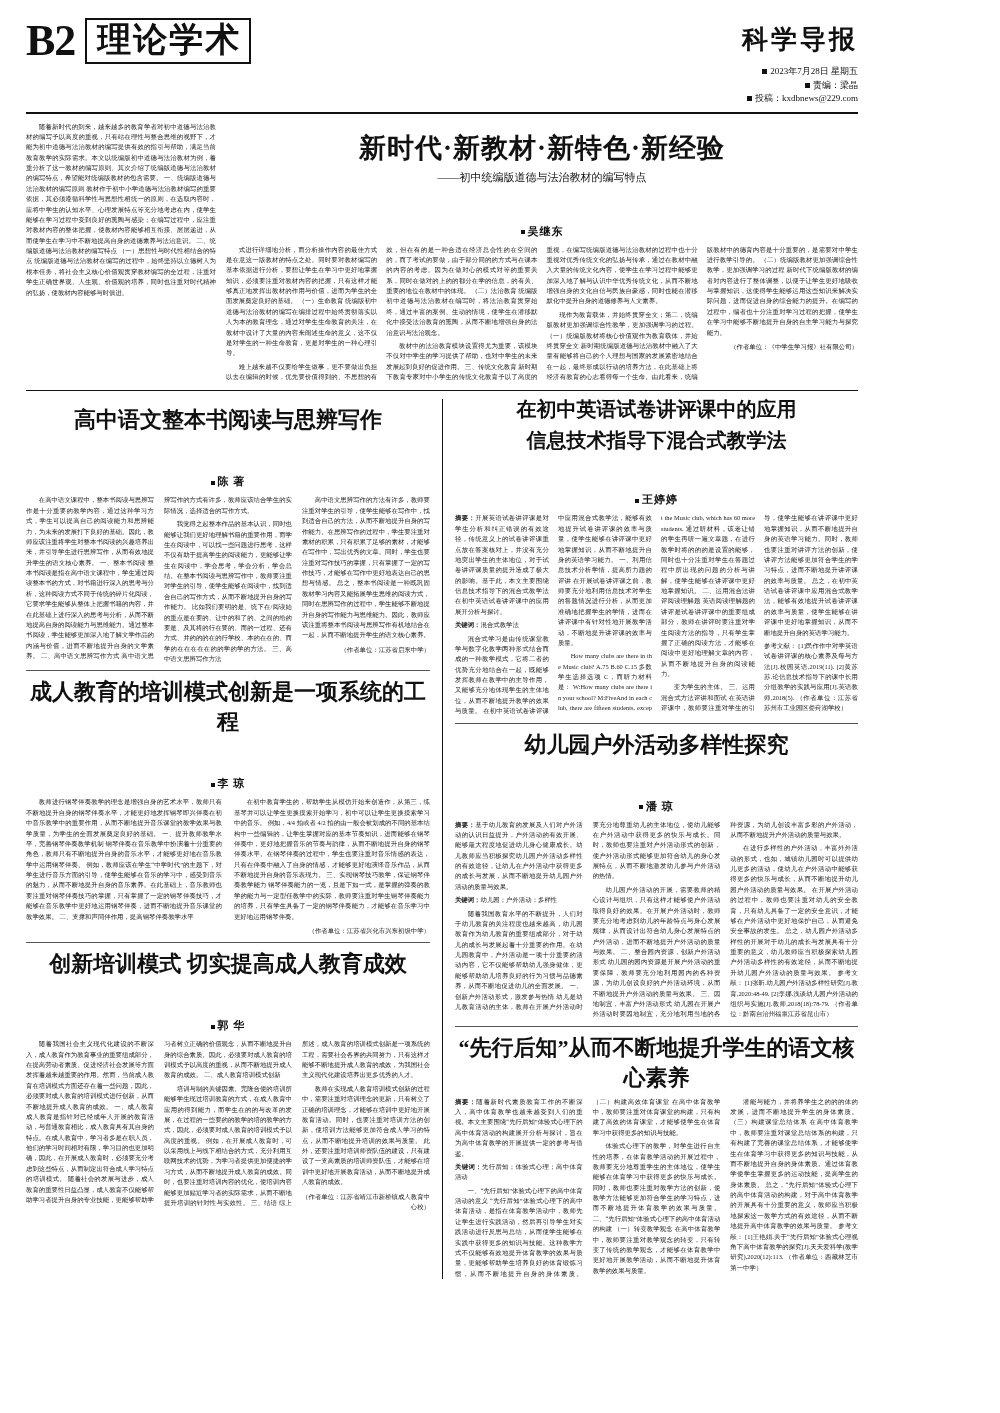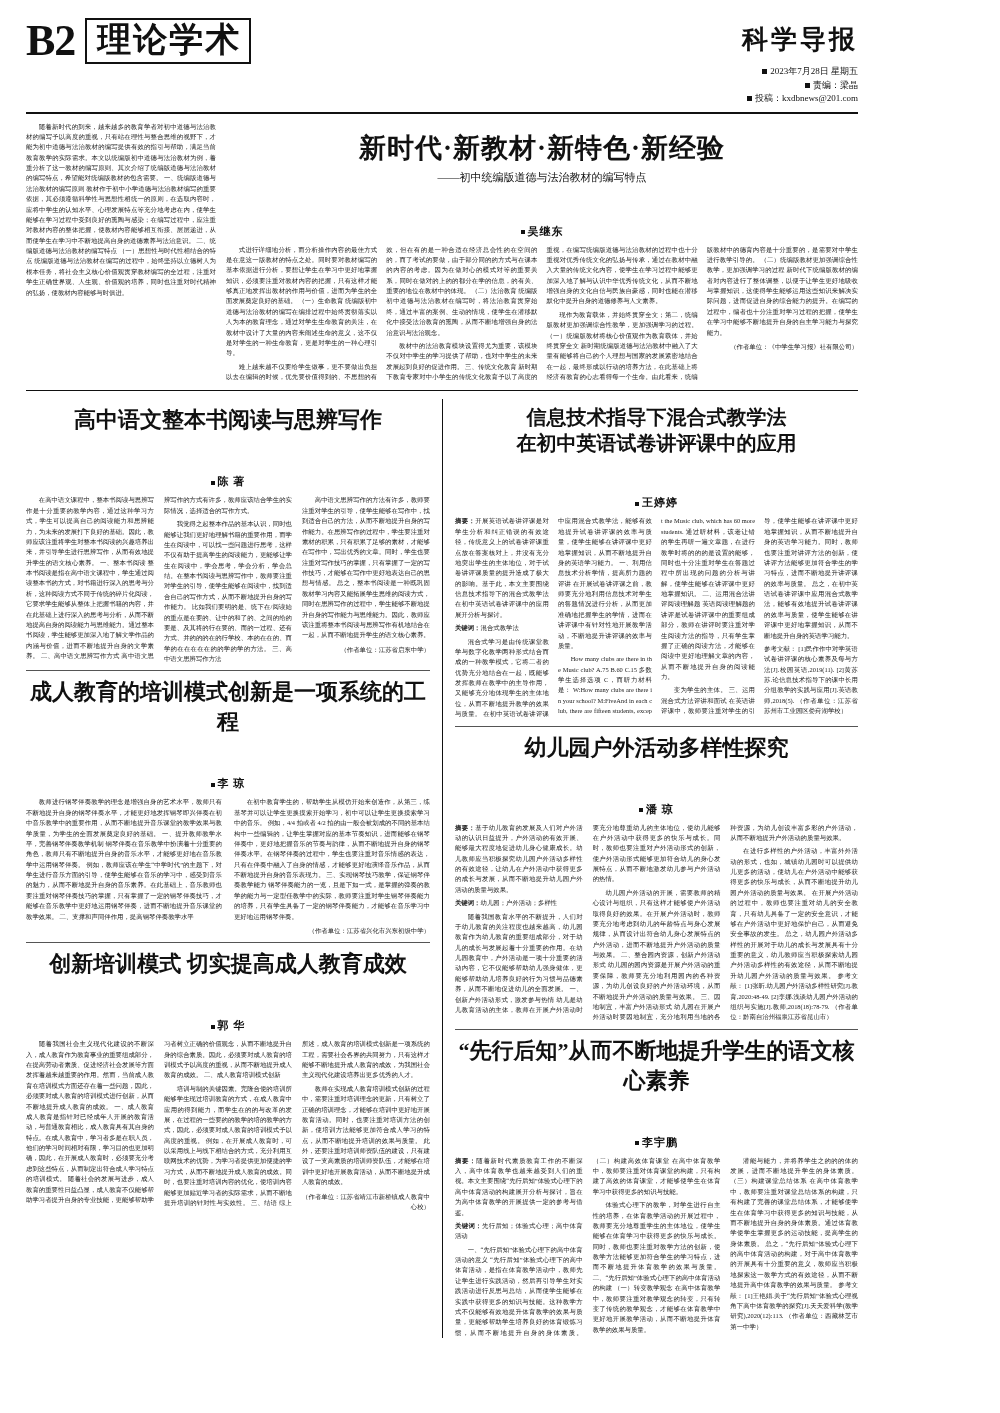--- a/index.html
+++ b/index.html
@@ -112,21 +112,21 @@
         <div>
             <i class="sq"></i>
             <span>2023年7月28日  星期五</span>
           </div>
         <div>
             <i class="sq"></i>
             <span>责编：梁晶</span>
           </div>
         <div>
             <i class="sq"></i>
-            <span>投稿：kxdbnews@201.com</span>
+            <span>投稿：kxdbnews@229.com</span>
           </div>
       </div>
     </div>
   </div>
 
   <div class="top-wrap">
     <div class="top-left body-txt">
       <p>随着新时代的到来，越来越多的教育学者对初中道德与法治教材的编写予以高度的重视，只有站在理性与整合思维的视野下，才能为初中道德与法治教材的编写提供有效的指引与帮助，满足当前教育教学的实际需求。本文以统编版初中道德与法治教材为例，着重分析了这一教材的编写原则、其次介绍了统编版道德与法治教材的编写特点，希望能对统编版教材的包含需要。
 一、统编版道德与法治教材的编写原则
 教材作于初中小学道德与法治教材编写的重要依据，其必须遵循科学性与思想性相统一的原则，在选取内容时，应将中学生的认知水平、心理发展特点等充分地考虑在内，使学生能够在学习过程中受到良好的熏陶与感染；在编写过程中，应注重对教材内容的整体把握，使教材内容能够相互衔接、层层递进，从而使学生在学习中不断地提高自身的道德素养与法治意识。
@@ -219,22 +219,22 @@
           <p>教师在实现成人教育培训模式创新的过程中，需要注重对培训理念的更新，只有树立了正确的培训理念，才能够在培训中更好地开展教育活动。同时，也要注重对培训方法的创新，使培训方法能够更加符合成人学习的特点，从而不断地提升培训的效果与质量。
 此外，还要注重对培训师资队伍的建设，只有建设了一支高素质的培训师资队伍，才能够在培训中更好地开展教育活动，从而不断地提升成人教育的成效。</p>
           <p class="sig">（作者单位：江苏省靖江市新桥镇成人教育中心校）</p>
         </div>
       </div>
     </div>
 
     <div class="lower-r">
 
       <div>
+        <div class="hl h-art2" style="margin-top:-2px">在初中英语试卷讲评课中的应用</div>
         <div class="hl h-art2">信息技术指导下混合式教学法</div>
-        <div class="hl h-art2" style="margin-top:-2px">在初中英语试卷讲评课中的应用</div>
         <div class="byline"><i class="sq"></i><span class="author">王婷婷</span></div>
         <div class="body-txt fourcol">
           <p class="nohang"><b>摘要：</b><span>开展英语试卷讲评课是对学生分析和纠正错误的有效途径，传统意义上的试卷讲评课重点放在答案核对上，并没有充分地突出学生的主体地位，对于试卷讲评课质量的提升造成了极大的影响。基于此，本文主要围绕信息技术指导下的混合式教学法在初中英语试卷讲评课中的应用展开分析与探讨。</span></p>
           <p class="nohang"><b>关键词：</b><span>混合式教学法</span></p>
           <p>混合式学习是由传统课堂教学与数字化教学两种形式结合而成的一种教学模式，它将二者的优势充分地结合在一起，既能够发挥教师在教学中的主导作用，又能够充分地体现学生的主体地位，从而不断地提升教学的效果与质量。
 在初中英语试卷讲评课中应用混合式教学法，能够有效地提升试卷讲评课的效率与质量，使学生能够在讲评课中更好地掌握知识，从而不断地提升自身的英语学习能力。
 一、利用信息技术分析学情，提高所力题的评讲
 在开展试卷讲评课之前，教师要充分地利用信息技术对学生的答题情况进行分析，从而更加准确地把握学生的学情，进而在讲评课中有针对性地开展教学活动，不断地提升讲评课的效率与质量。</p>
           <p>How many clubs are there in the Music club?
 A.75  B.60  C.15
@@ -278,21 +278,20 @@
 [1]张昕.幼儿园户外活动多样性研究[J].教育,2020:48-49.
 [2]李娜.浅谈幼儿园户外活动的组织与实施[J].教师,2018(18):78-79.
 （作者单位：黔南自治州福泉江苏省昆山市）</p>
         </div>
       </div>
 
       <hr class="rule-thin">
 
       <div>
         <div class="hl h-art">“先行后知”从而不断地提升学生的语文核心素养</div>
-        <div class="byline"><i class="sq"></i><span class="author">李宇鹏</span></div>
         <div class="body-txt threecol">
           <p class="nohang"><b>摘要：</b><span>随着新时代素质教育工作的不断深入，高中体育教学也越来越受到人们的重视。本文主要围绕“先行后知”体验式心理下的高中体育活动的构建展开分析与探讨，旨在为高中体育教学的开展提供一定的参考与借鉴。</span></p>
           <p class="nohang"><b>关键词：</b><span>先行后知；体验式心理；高中体育活动</span></p>
           <p>一、“先行后知”体验式心理下的高中体育活动的意义
 “先行后知”体验式心理下的高中体育活动，是指在体育教学活动中，教师先让学生进行实践活动，然后再引导学生对实践活动进行反思与总结，从而使学生能够在实践中获得更多的知识与技能。这种教学方式不仅能够有效地提升体育教学的效果与质量，更能够帮助学生培养良好的体育锻炼习惯，从而不断地提升自身的身体素质。
 （二）构建高效体育课堂
 在高中体育教学中，教师要注重对体育课堂的构建，只有构建了高效的体育课堂，才能够使学生在体育学习中获得更多的知识与技能。</p>
           <p>体验式心理下的教学，对学生进行自主性的培养，在体育教学活动的开展过程中，教师要充分地尊重学生的主体地位，使学生能够在体育学习中获得更多的快乐与成长。同时，教师也要注重对教学方法的创新，使教学方法能够更加符合学生的学习特点，进而不断地提升体育教学的效果与质量。
 二、“先行后知”体验式心理下的高中体育活动的构建
 （一）转变教学观念

